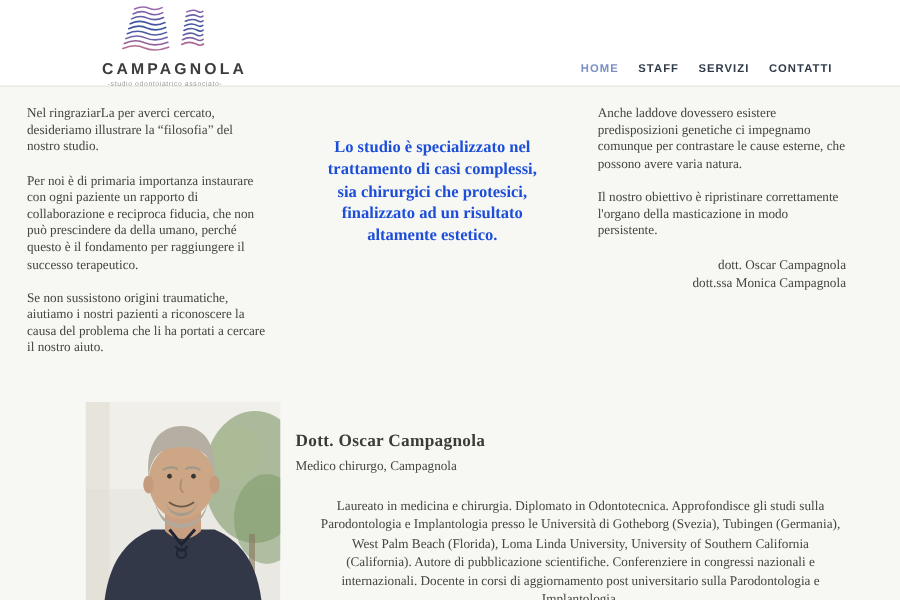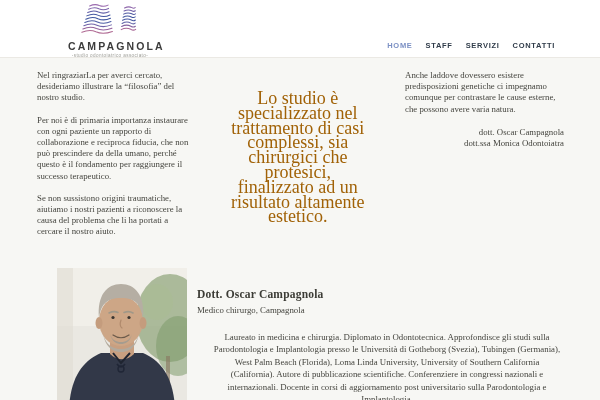--- a/index.html
+++ b/index.html
@@ -38,30 +38,31 @@
     font-family:"Liberation Sans", sans-serif;
     font-size:7.5px; font-weight:bold; letter-spacing:0.7px;
     color:#2f3b49;
     margin-top:16px;
   }
   .nav-item { cursor:pointer; }
   .nav-item.active { color:#7b90c4; }
 
   
   .philosophy {
-    display:flex; padding:12px 36px 0 37px; gap:34px;justify-content:flex-end;
+    display:flex; padding:12px 36px 0 18px; gap:34px;justify-content:flex-end;
   }
   .col-side { font-size:8.8px; line-height:11.2px; }
   .col-left  { width:172px; }
   .col-right { width:178px; }
   .col-side p { margin:0 0 11px 0; }
   .col-center {
     width:164px; padding-top:21px;
-    font-size:18px; line-height:14.8px; text-align:center;
-    color:#a16207;
+    font-size:11px; line-height:14.8px; text-align:center;
+    color:#1d4ed8;
+    font-weight:bold;
   }
   .signature { text-align:right; margin-top:12px; }
   .signature div { line-height:11.5px; }
 
   
   .bio { position:absolute; left:0; top:268px; width:600px; height:140px; }
   .photo {
     position:absolute; left:57px; top:0; width:130px; height:140px;
     overflow:hidden;
   }
@@ -121,23 +122,24 @@
   <div class="col-side col-left">
     <p>Nel ringraziarLa per averci cercato, desideriamo illustrare la “filosofia” del nostro studio.</p>
     <p>Per noi è di primaria importanza instaurare con ogni paziente un rapporto di collaborazione e reciproca fiducia, che non può prescindere da della umano, perché questo è il fondamento per raggiungere il successo terapeutico.</p>
     <p>Se non sussistono origini traumatiche, aiutiamo i nostri pazienti a riconoscere la causa del problema che li ha portati a cercare il nostro aiuto.</p>
   </div>
 
   <div class="col-center">Lo studio è specializzato nel trattamento di casi complessi, sia chirurgici che protesici, finalizzato ad un risultato altamente estetico.</div>
 
   <div class="col-side col-right">
     <p>Anche laddove dovessero esistere predisposizioni genetiche ci impegnamo comunque per contrastare le cause esterne, che possono avere varia natura.</p>
+    <p>Il nostro obiettivo è ripristinare correttamente l'organo della masticazione in modo persistente.</p>
     <div class="signature">
       <div>dott. Oscar Campagnola</div>
-      <div>dott.ssa Monica Odontoiatra</div>
+      <div>dott.ssa Monica Campagnola</div>
     </div>
   </div>
 </div>
 
 <div class="bio">
 
   <div class="photo">
     <svg width="130" height="140" viewBox="0 0 130 140">
       <rect x="0" y="0" width="130" height="140" fill="#eae8e2"></rect>
       <rect x="0" y="0" width="130" height="58" fill="#f1efe9"></rect>

